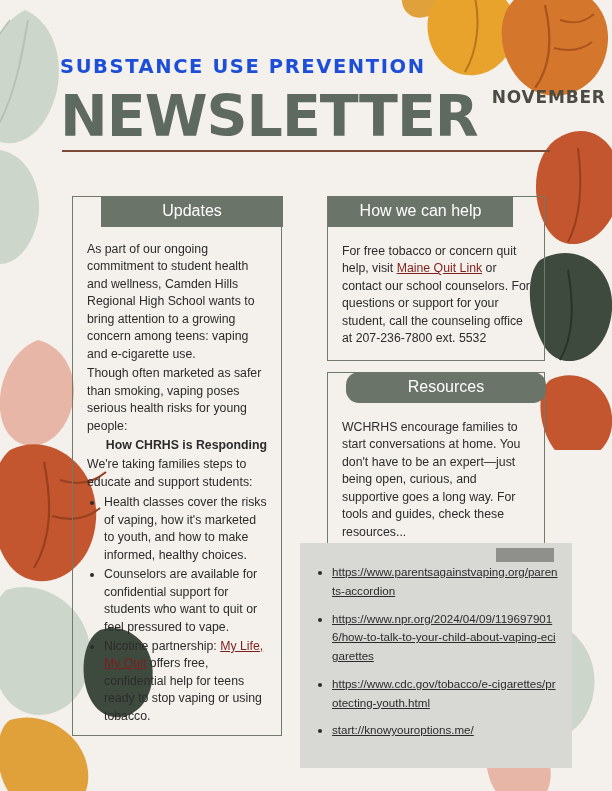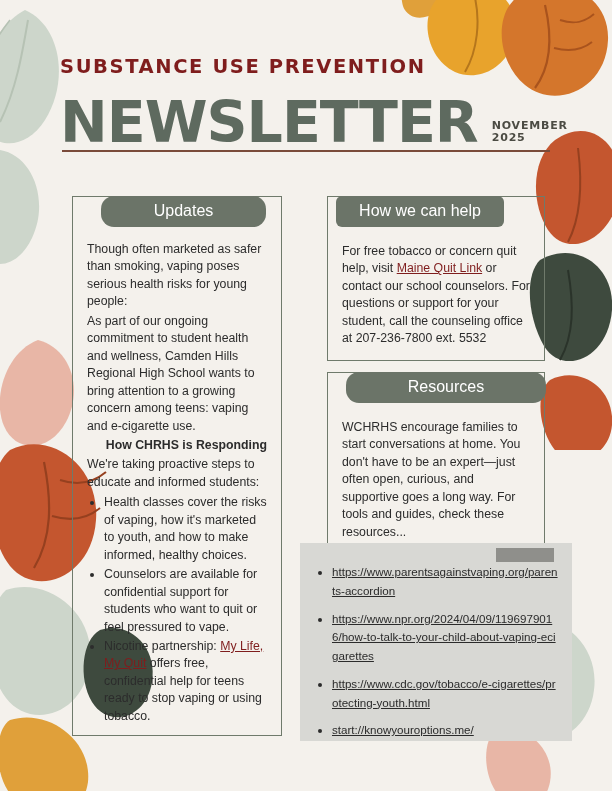--- a/index.html
+++ b/index.html
@@ -29,42 +29,42 @@
   .header {
     position: absolute;
     left: 60px;
     top: 55px;
     width: 492px;
   }
   .kicker {
     font-size: 19.5px;
     letter-spacing: 1.6px;
     font-weight: bold;
-    color: #7f1d1d;
+    color: #1d4ed8;
     font-family: "DejaVu Sans", sans-serif;
   }
   .title-row {
     display: flex;
-    align-items: flex-end;
-    margin-top: 16px;
+    align-items: flex-start;
+    margin-top: 10px;
   }
   .big-title {
     font-size: 57px;
     font-weight: bold;
     color: #5e6a5f;
     letter-spacing: -1px;
     line-height: 1;
     font-family: "DejaVu Sans", sans-serif;
   }
   .date-block {
     margin-left: 14px;
     margin-bottom: 6px;
     color: #4b4b43;
     font-weight: bold;
-    font-size: 11px;
+    font-size: 17px;
     letter-spacing: 0.8px;
     line-height: 1.15;
     font-family: "DejaVu Sans", sans-serif;
   }
   .rule {
     position: absolute;
     left: 62px;
     top: 150px;
     width: 488px;
     height: 2px;
@@ -114,39 +114,37 @@
   #updates-panel {
     left: 72px;
     top: 196px;
     width: 210px;
     height: 540px;
   }
   #updates-panel .panel-head {
     position: absolute;
     left: 28px;
     top: -1px;
-    width: 165px;
-    border-radius: 13px;
+    width: 182px;
   }
   #updates-panel .panel-body {
     padding-top: 44px;
   }
   
   #help-panel {
     left: 327px;
     top: 196px;
     width: 218px;
     height: 165px;
   }
   #help-panel .panel-head {
     position: absolute;
-    left: 8px;
+    left: 0px;
     top: -1px;
-    width: 168px;
-    border-radius: 6px;
+    width: 185px;
   }
   #help-panel .panel-body {
     padding-top: 46px;
   }
   
   #resources-panel {
     left: 327px;
     top: 372px;
     width: 218px;
     height: 185px;
@@ -160,21 +158,21 @@
   }
   #resources-panel .panel-body {
     padding-top: 46px;
   }
   
   #links-card {
     position: absolute;
     left: 300px;
     top: 543px;
     width: 272px;
-    height: 198px;
+    height: 225px;
     background: #d8d8d4;
     box-sizing: border-box;
     padding: 20px 14px 10px 10px;
   }
   #links-card ul {
     margin: 0;
     padding-left: 22px;
     font-size: 11.6px;
     line-height: 1.62;
     color: #2b2b2b;
@@ -243,52 +241,51 @@
     <path d="M72 30 C78 70 78 105 60 132" stroke="#b6c2b4" stroke-width="2" fill="none"></path>
     <path d="M26 130 C56 122 86 150 80 182 C76 200 70 200 60 200 L34 200 C14 186 10 142 26 130Z" fill="#e8b6a6"></path>
   </svg>
 
   <div class="header">
     <div class="kicker">SUBSTANCE USE PREVENTION</div>
     <div class="title-row">
       <div class="big-title">NEWSLETTER</div>
       <div class="date-block">
         <div>NOVEMBER</div>
-        <div>2025</div>
       </div>
     </div>
   </div>
   <div class="rule"></div>
 
   <div class="panel" id="updates-panel">
     <div class="panel-head">Updates</div>
     <div class="panel-body">
+      <p>As part of our ongoing commitment to student health and wellness, Camden Hills Regional High School wants to bring attention to a growing concern among teens: vaping and e-cigarette use.</p>
       <p>Though often marketed as safer than smoking, vaping poses serious health risks for young people:</p>
-      <p>As part of our ongoing commitment to student health and wellness, Camden Hills Regional High School wants to bring attention to a growing concern among teens: vaping and e-cigarette use.</p>
       <p class="bold-line">How CHRHS is Responding</p>
-      <p>We're taking proactive steps to educate and informed students:</p>
+      <p>We're taking families steps to educate and support students:</p>
       <ul>
         <li>Health classes cover the risks of vaping, how it's marketed to youth, and how to make informed, healthy choices.</li>
         <li>Counselors are available for confidential support for students who want to quit or feel pressured to vape.</li>
         <li><span>Nicotine partnership: </span><a href="#" class="link">My Life, My Quit</a><span> offers free, confidential help for teens ready to stop vaping or using tobacco.</span></li>
       </ul>
     </div>
   </div>
 
   <div class="panel" id="help-panel">
     <div class="panel-head">How we can help</div>
     <div class="panel-body">
       <p><span>For free tobacco or concern quit help, visit </span><a href="#" class="link">Maine Quit Link</a><span> or contact our school counselors. For questions or support for your student, call the counseling office at 207-236-7800 ext. 5532</span></p>
     </div>
   </div>
 
   <div class="panel" id="resources-panel">
     <div class="panel-head">Resources</div>
     <div class="panel-body">
-      <p>WCHRHS encourage families to start conversations at home. You don't have to be an expert—just often open, curious, and supportive goes a long way. For tools and guides, check these resources...</p>
+      <p>WCHRHS encourage families to start conversations at home. You don't have to be an expert—just being open, curious, and supportive goes a long way. For tools and guides, check these resources...</p>
     </div>
   </div>
 
   <div id="links-card">
     <div class="redaction"></div>
     <ul>
       <li><a href="#">https://www.parentsagainstvaping.org/parents-accordion</a></li>
       <li><a href="#">https://www.npr.org/2024/04/09/1196979016/how-to-talk-to-your-child-about-vaping-ecigarettes</a></li>
       <li><a href="#">https://www.cdc.gov/tobacco/e-cigarettes/protecting-youth.html</a></li>
       <li><a href="#">start://knowyouroptions.me/</a></li>

